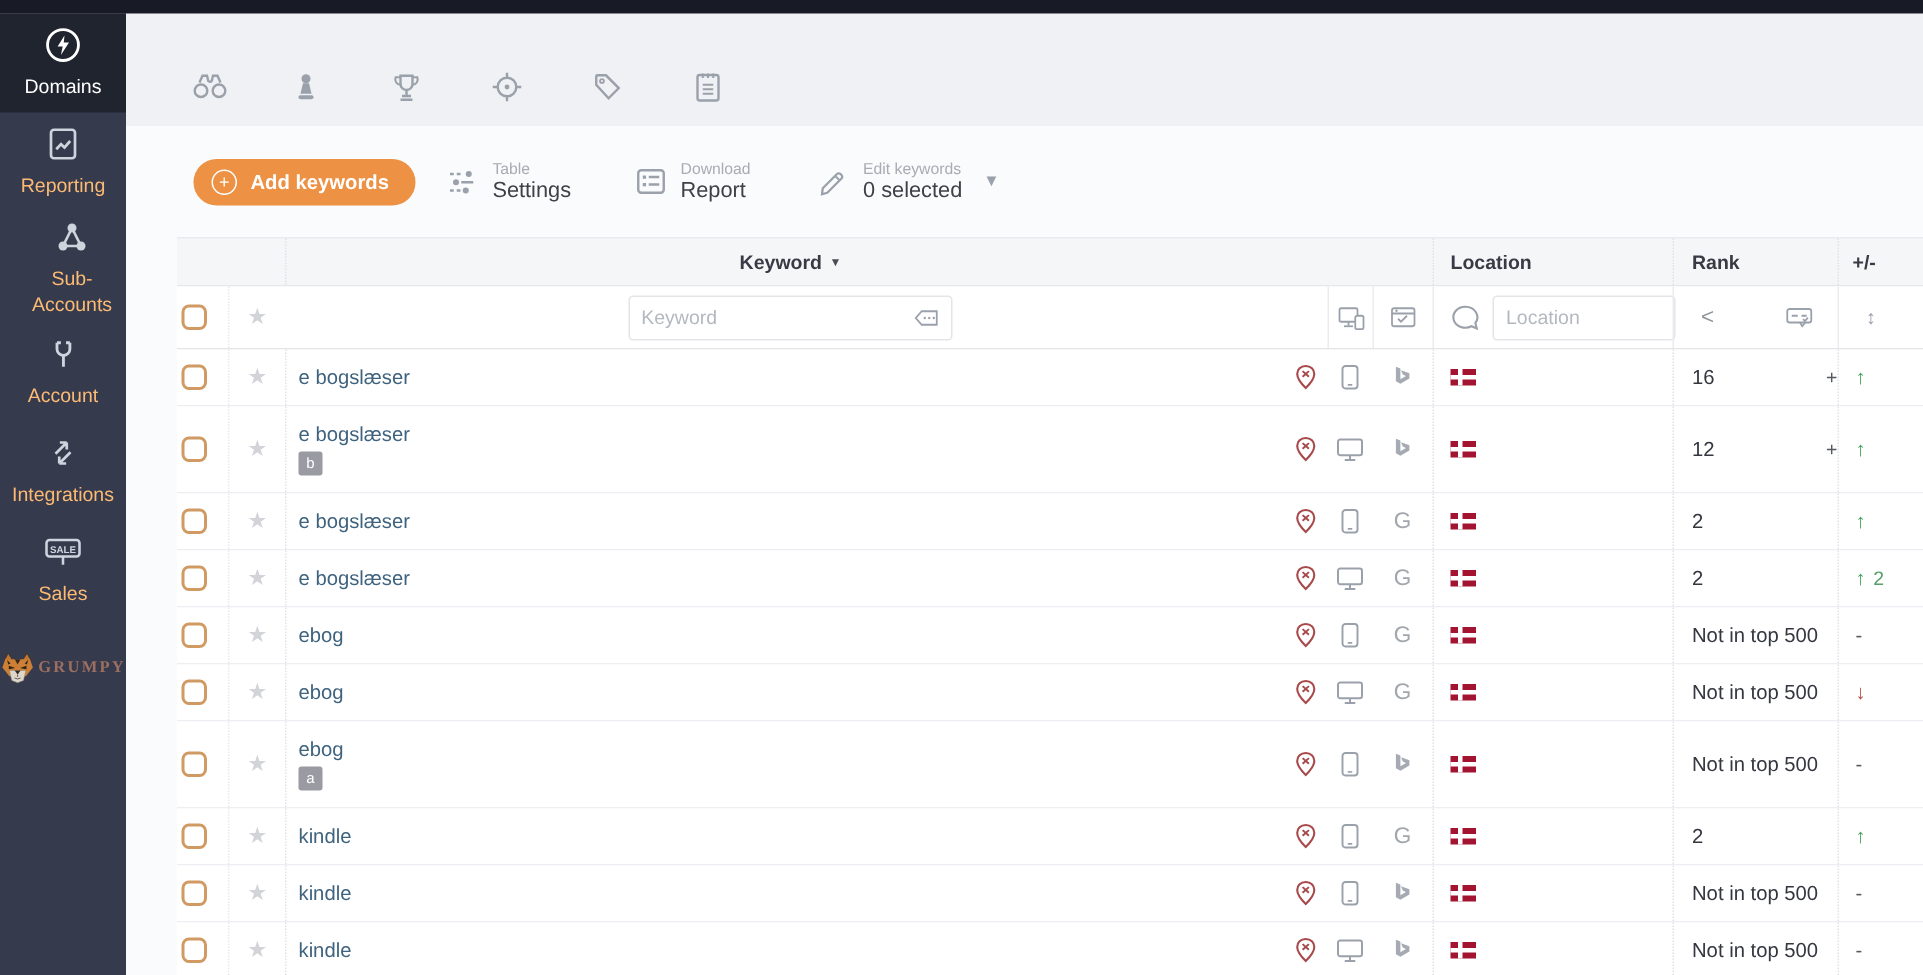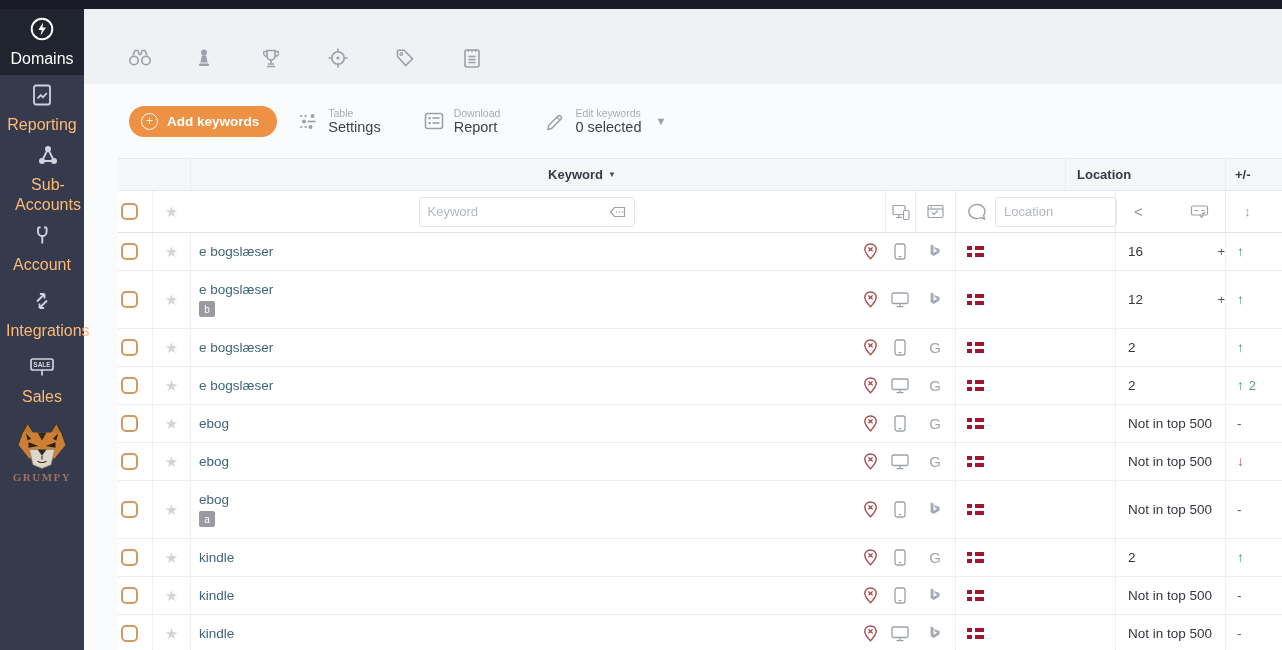--- a/index.html
+++ b/index.html
@@ -8,23 +8,23 @@
   .screen { position:relative; width:1282px; height:650px; overflow:hidden; }
 
   
   .topstrip { position:absolute; top:0; left:0; width:100%; height:9px; background:#181b25; z-index:5; }
 
   
   .sidebar { position:absolute; top:9px; left:0; width:84px; height:641px; background:#353b4d; z-index:4; display:flex; flex-direction:column; }
   .sb-item { display:flex; flex-direction:column; align-items:center; justify-content:center; gap:7px; height:66px; cursor:pointer; color:#fdba74; }
   .sb-item.tall { height:74px;padding-left:12px; }
   .sb-item.active { background:#20242f; color:#ffffff; }
-  .sb-label { font-size:16px; text-align:center; width:72px; line-height:1.25; }
+  .sb-label { font-size:13px; text-align:center; width:72px; line-height:1.25; }
   .sb-icon { display:flex; align-items:center; justify-content:center; height:26px; }
-  .mascot { margin-top:8px; display:flex; flex-direction:column; align-items:center; gap:2px; }
+  .mascot { margin-top:8px; display:flex; flex-direction:row; align-items:center; gap:2px; }
   .mascot-label { font-family:"Liberation Serif", serif; font-weight:bold; font-size:11px; letter-spacing:1.5px; color:#9c6f60; }
 
   
   .content { position:absolute; top:9px; left:84px; width:1198px; height:641px; background:#fafbfc; }
 
   
   .tabbar { height:75px; background:#eff1f4; display:flex; align-items:flex-end; padding-left:26px; }
   .tab { height:52px; width:67px; display:flex; align-items:center; justify-content:center; cursor:pointer; }
   .tab.first { width:60px; }
   .tab.active { background:#ffffff; width:134px; gap:8px; }
@@ -307,20 +307,23 @@
         <div class="c-star"></div>
         <div class="c-kw">
           <span>Keyword</span>
           <span class="sortcaret">▼</span>
         </div>
         <div class="c-pin"></div>
         <div class="c-dev"></div>
         <div class="c-eng"></div>
         <div class="c-loc">
             <span>Location</span>
+          </div>
+        <div class="c-rank">
+            <span>Rank</span>
           </div>
         <div class="c-chg">
             <span>+/-</span>
           </div>
       </div>
 
       <div class="trow filterrow">
         <div class="c-cb">
             <span class="checkbox"></span>
           </div>

